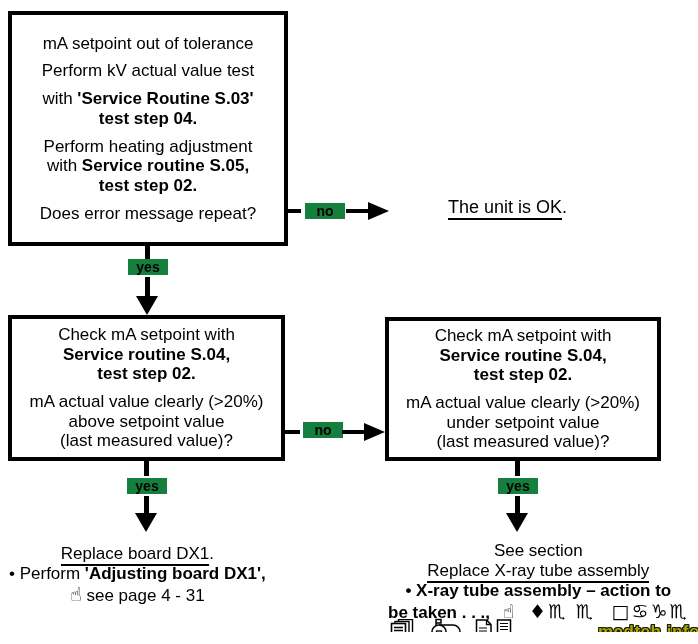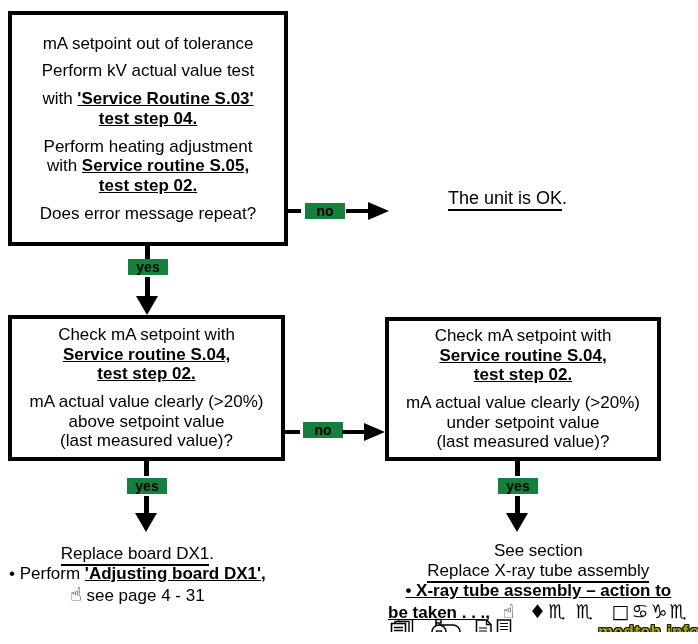--- a/index.html
+++ b/index.html
@@ -6,21 +6,21 @@
   #canvas{
     position:relative;width:698px;height:632px;background:#ffffff;
     font-family:"Liberation Sans","DejaVu Sans",sans-serif;color:#000;overflow:hidden;
   }
   .fbox{
     position:absolute;border:4px solid #000;box-sizing:border-box;background:#fff;
     display:flex;flex-direction:column;justify-content:center;
     text-align:center;font-size:17px;line-height:1.16;
   }
   .fbox p{margin:4px 0;}
-  b{font-weight:bold;text-decoration:underline;}
+  b{font-weight:bold;}
   .hline{position:absolute;background:#000;height:4px;}
   .vline{position:absolute;background:#000;width:5px;}
   .arrow-right{position:absolute;width:0;height:0;
     border-top:9px solid transparent;border-bottom:9px solid transparent;border-left:21px solid #000;}
   .arrow-down{position:absolute;width:0;height:0;
     border-left:11px solid transparent;border-right:11px solid transparent;border-top:19px solid #000;}
   .lbl{position:absolute;font-weight:bold;font-size:14px;background:#15803d;text-align:center;width:40px;}
   .u{border-bottom:2px solid #000;padding-bottom:1px;}
   .result{position:absolute;font-size:17px;line-height:20px;white-space:nowrap;text-align:center;}
   .unit-ok{position:absolute;font-size:18px;}
@@ -46,21 +46,21 @@
     <p><span>with </span><b>'Service Routine S.03'</b><br><b>test step 04.</b></p>
     <p><span>Perform heating adjustment</span><br><span>with </span><b>Service routine S.05,</b><br><b>test step 02.</b></p>
     <p><span>Does error message repeat?</span></p>
   </div>
 
   <div class="hline" style="left:287px;top:209px;width:14px;"></div>
   <div class="lbl" style="left:305px;top:203px;">no</div>
   <div class="hline" style="left:346px;top:209px;width:24px;"></div>
   <div class="arrow-right" style="left:368px;top:202px;"></div>
 
-  <div class="unit-ok" style="left:448px;top:188px;">
+  <div class="unit-ok" style="left:448px;top:197px;">
     <span class="u">The unit is OK</span><span>.</span>
   </div>
 
   <div class="vline" style="left:145px;top:245px;height:14px;"></div>
   <div class="lbl" style="left:128px;top:259px;">yes</div>
   <div class="vline" style="left:145px;top:277px;height:20px;"></div>
   <div class="arrow-down" style="left:136px;top:296px;"></div>
 
   <div class="fbox" style="left:8px;top:315px;width:277px;height:146px;">
     <p><span>Check mA setpoint with</span><br><b>Service routine S.04,</b><br><b>test step 02.</b></p>

